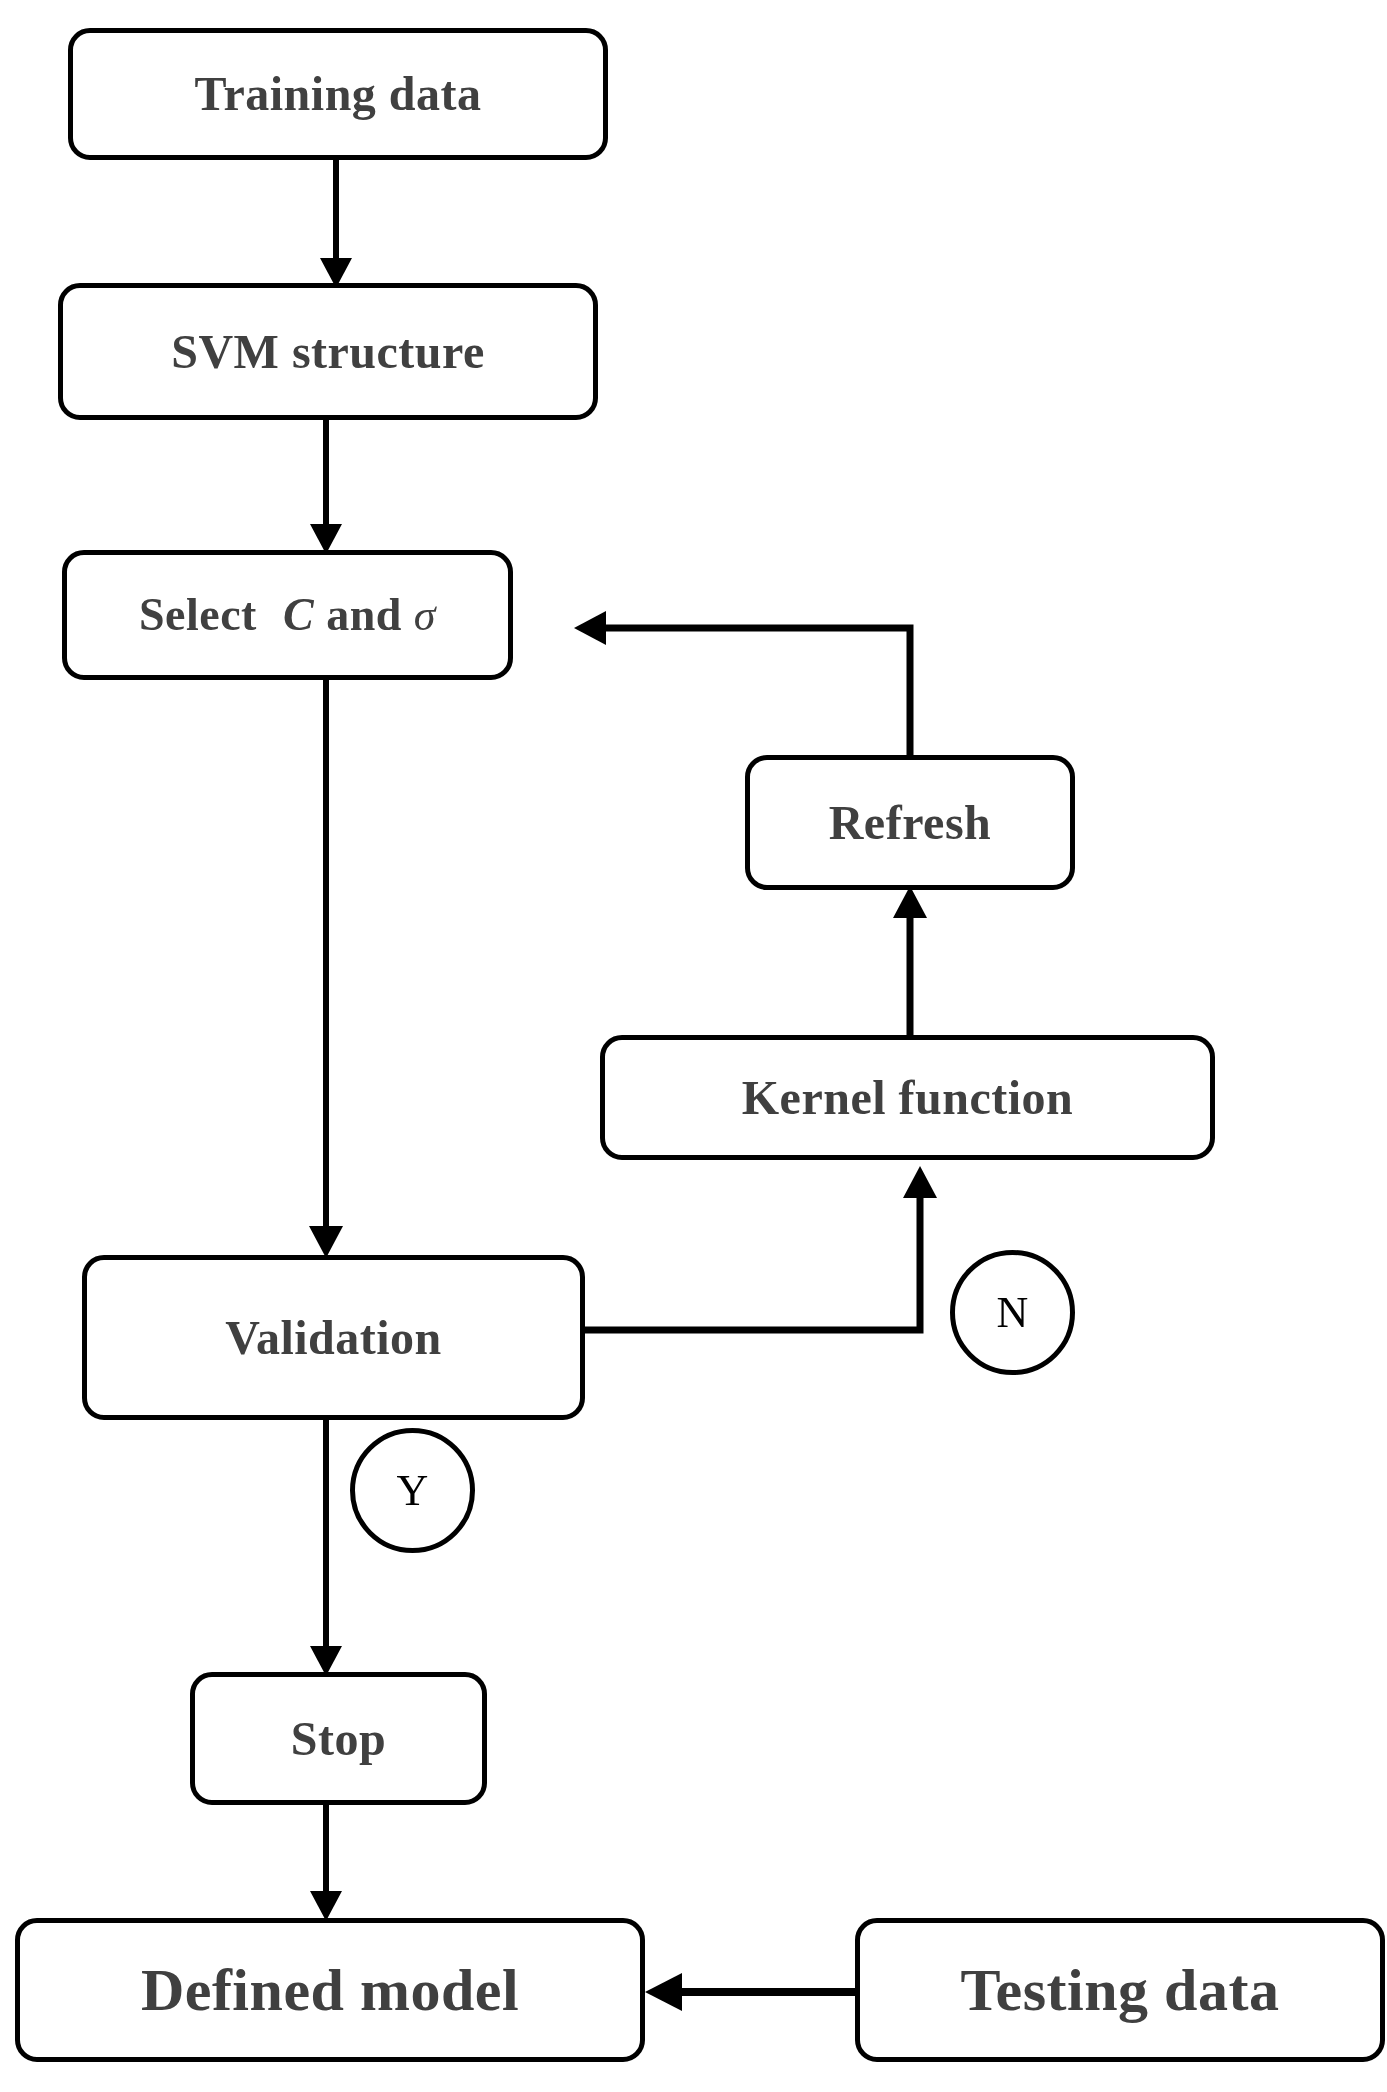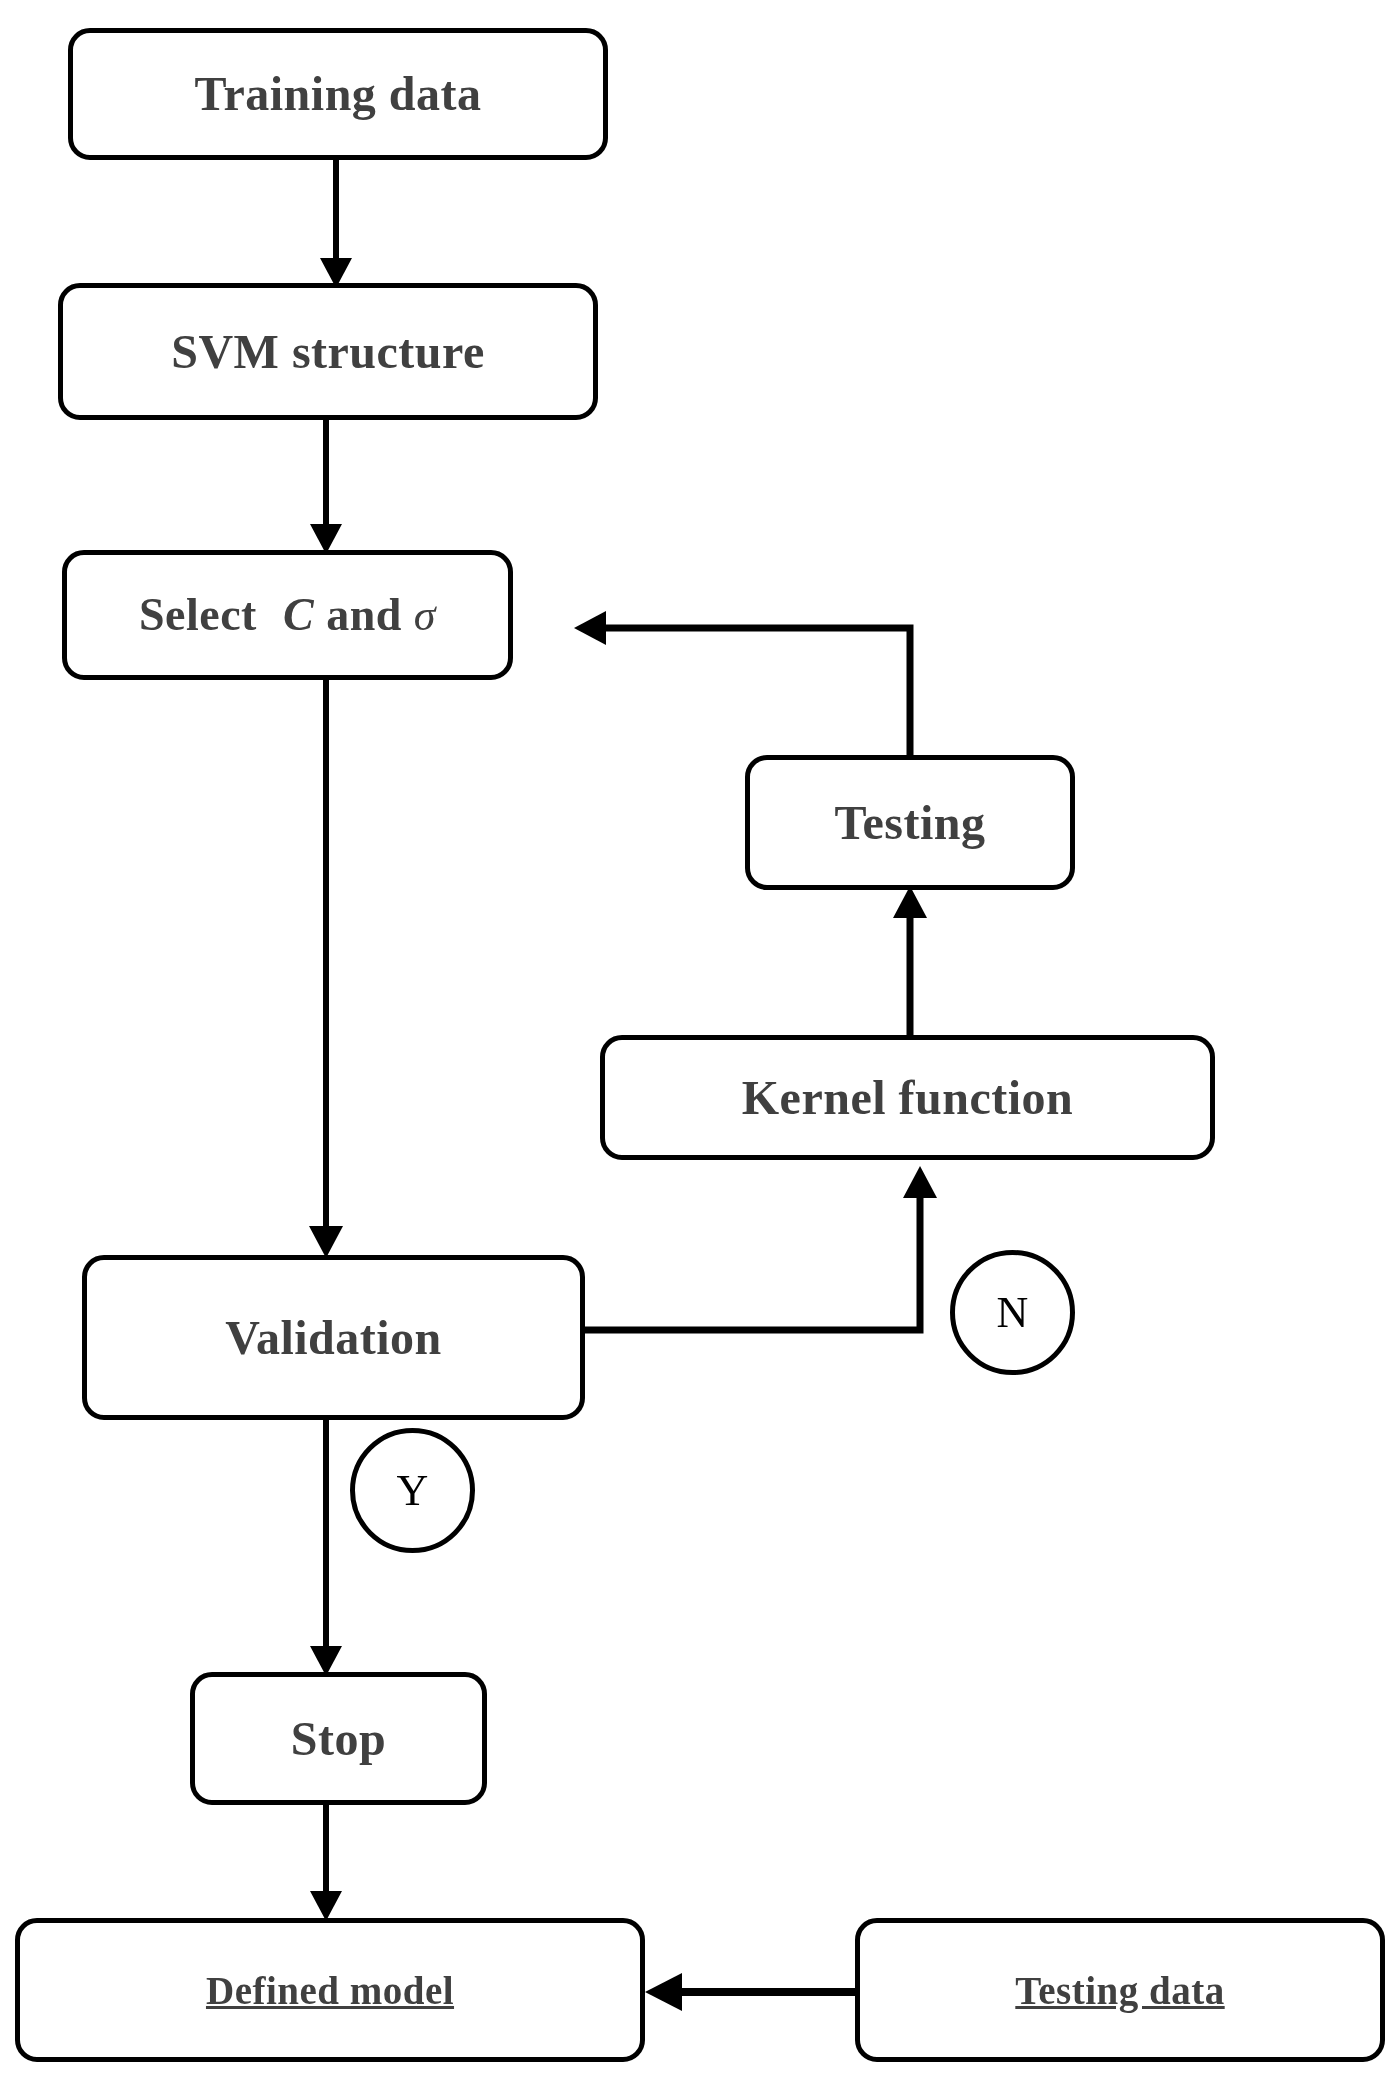--- a/index.html
+++ b/index.html
@@ -72,21 +72,21 @@
   #node-stop            { left: 190px; top: 1672px; width: 297px; height: 133px; }
   #node-defined-model   { left: 15px;  top: 1918px; width: 630px; height: 144px; }
   #node-testing-data    { left: 855px; top: 1918px; width: 530px; height: 144px; }
 
   #circle-n { left: 950px; top: 1250px; width: 125px; height: 125px; }
   #circle-y { left: 350px; top: 1428px; width: 125px; height: 125px; }
 
   .fs-44 { font-size: 44px; }
   .fs-46 { font-size: 46px; }
   .fs-48 { font-size: 48px; }
-  .fs-52 { font-size: 39px; text-decoration: underline; }
+  .fs-52 { font-size: 60px; }
   .italic-var {
     font-style: italic;
     font-weight: bold;
   }
   .sigma-var {
     font-style: italic;
     font-weight: normal;
     font-size: 44px;
   }
   .gap-sm { display: inline-block; width: 14px; }
@@ -160,21 +160,21 @@
   <div class="node" id="node-select-params">
     <span class="node-label fs-46">
       <span>Select</span><span class="gap-sm"></span>
       <span class="italic-var">C</span>
       <span>and</span>
       <span class="sigma-var">σ</span>
     </span>
   </div>
 
   <div class="node" id="node-refresh">
-    <span class="node-label fs-48">Testing</span>
+    <span class="node-label fs-48">Refresh</span>
   </div>
 
   <div class="node" id="node-kernel-function">
     <span class="node-label fs-48">Kernel function</span>
   </div>
 
   <div class="node" id="node-validation">
     <span class="node-label fs-48">Validation</span>
   </div>
 

